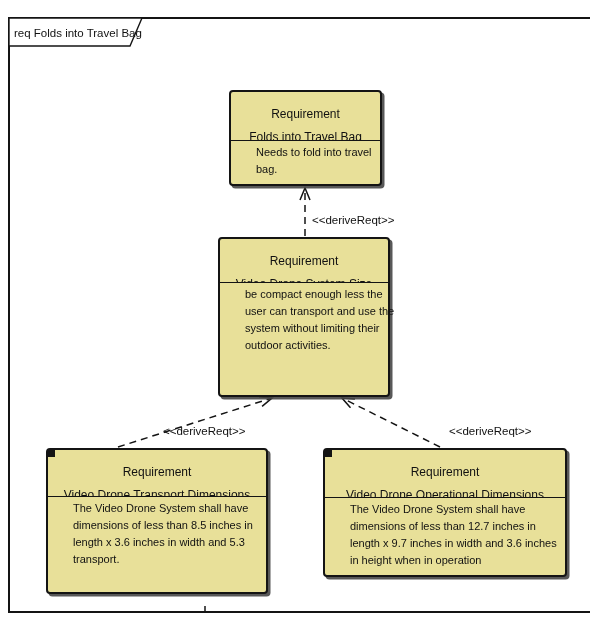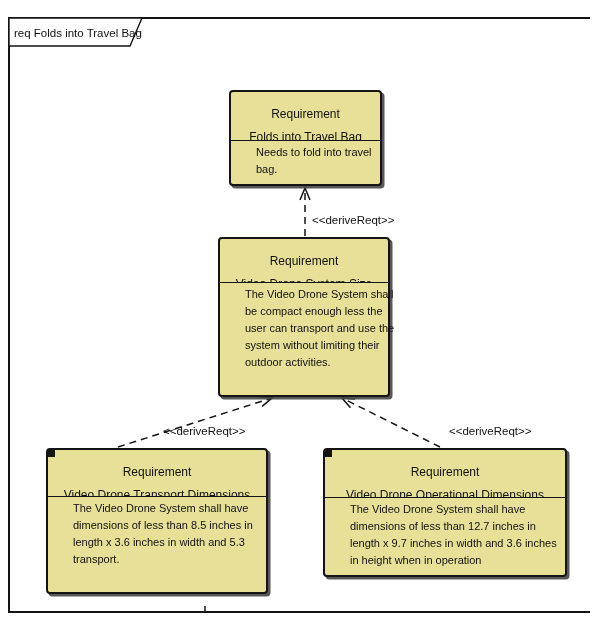--- a/index.html
+++ b/index.html
@@ -77,21 +77,20 @@
     </div>
   </div>
 
   <div class="req-box box-mid">
 
     <div class="req-header">
       <div class="req-kind">Requirement</div>
       <div class="req-name">Video Drone System Size</div>
     </div>
     <div class="req-body">
-      <div class="body-line">The Video Drone System shall</div>
       <div class="body-line">be compact enough less the</div>
       <div class="body-line">user can transport and use the</div>
       <div class="body-line">system without limiting their</div>
       <div class="body-line">outdoor activities.</div>
     </div>
   </div>
 
   <div class="req-box box-bl">
     <div class="corner-marker"></div>
     <div class="req-header">

